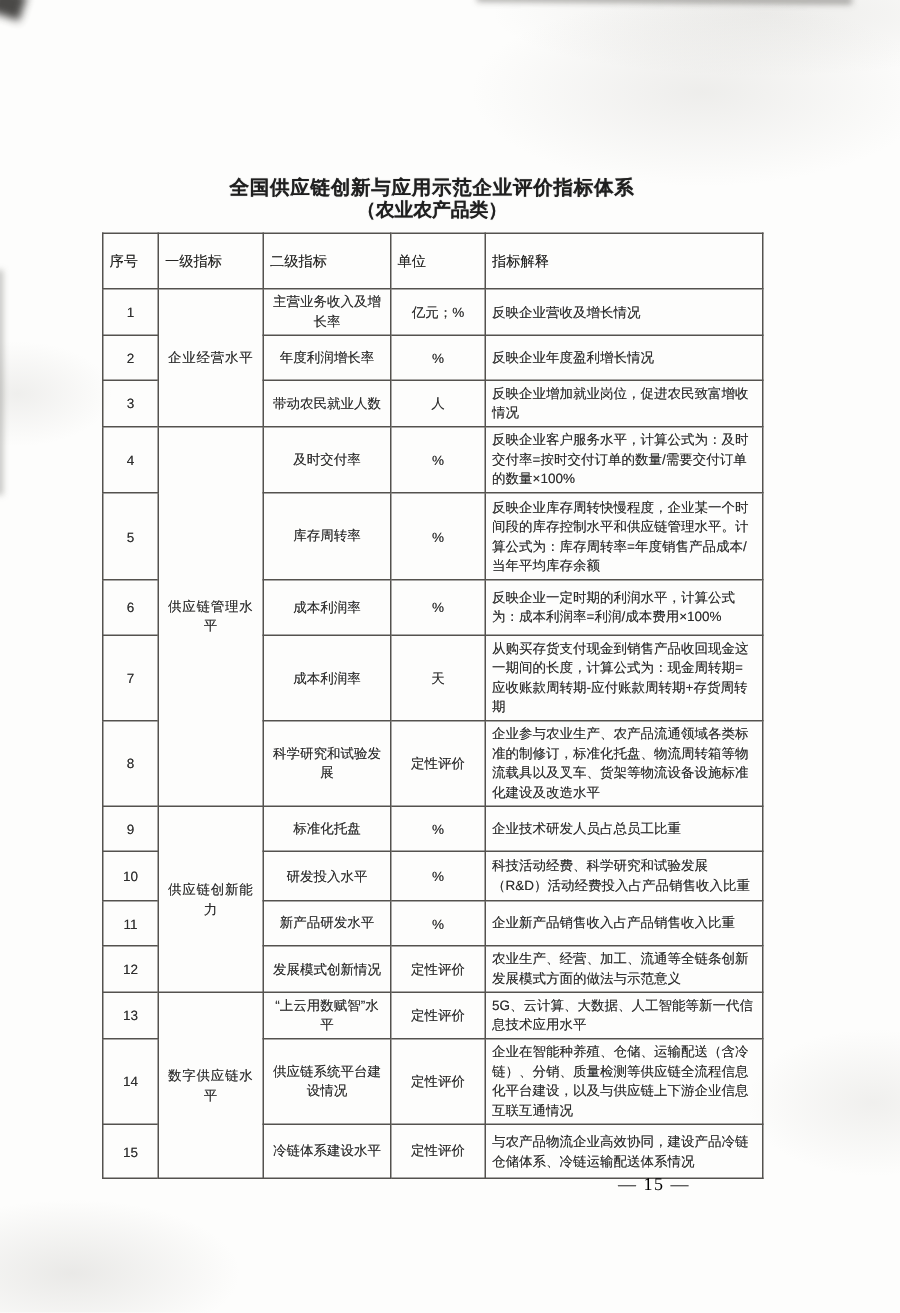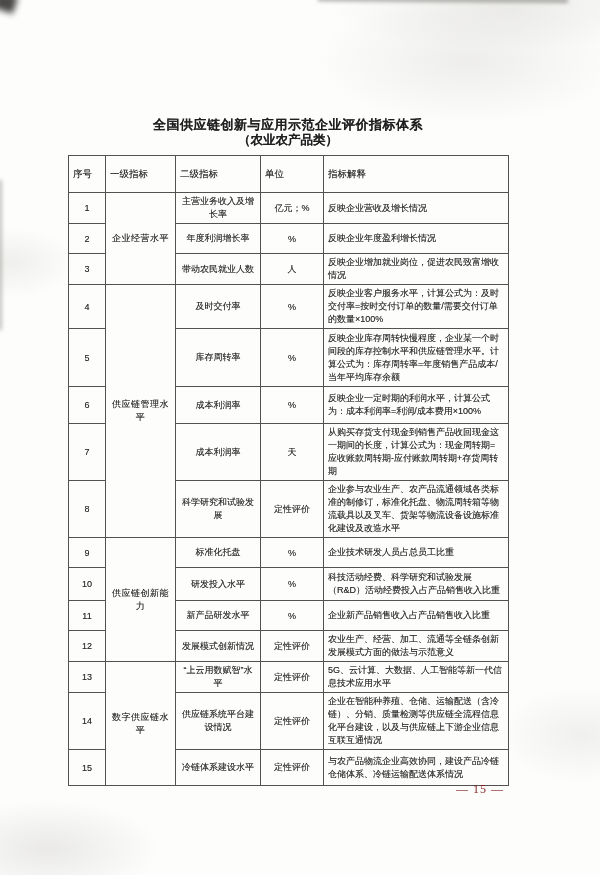--- a/index.html
+++ b/index.html
@@ -80,26 +80,26 @@
   .rh35 { height: 18px; }
   .rh36 { height: 36px; }
   .rh37 { height: 37px; }
   .rh39 { height: 39px; }
   .rh46 { height: 46px; }
   .rh48 { height: 48px; }
   .rh50 { height: 50px; }
   .rh58 { height: 58px; }
   .page-number {
     position: absolute;
-    left: 434px; top: 782px;
+    left: 412px; top: 782px;
     width: 70px;
-    text-align: right;
+    text-align: left;
     font-size: 12px;
     letter-spacing: 1px;
-    color: #7f1d1d;
+    color: #000000;
     font-family: "Liberation Serif", "DejaVu Serif", serif;
   }
 </style>
 </head>
 <body>
 
 <div class="page">
   <div class="artifact a-corner"></div>
   <div class="artifact a-topline"></div>
   <div class="artifact a-leftedge"></div>

